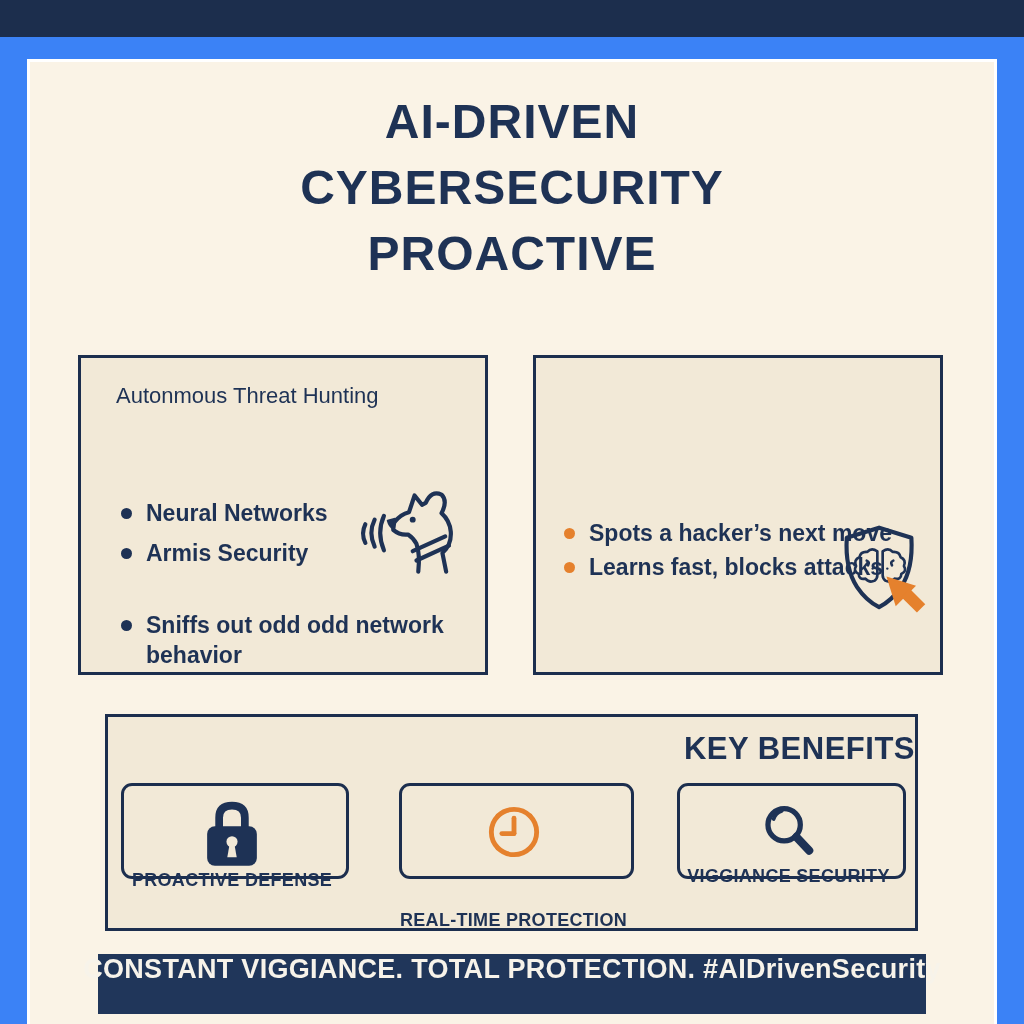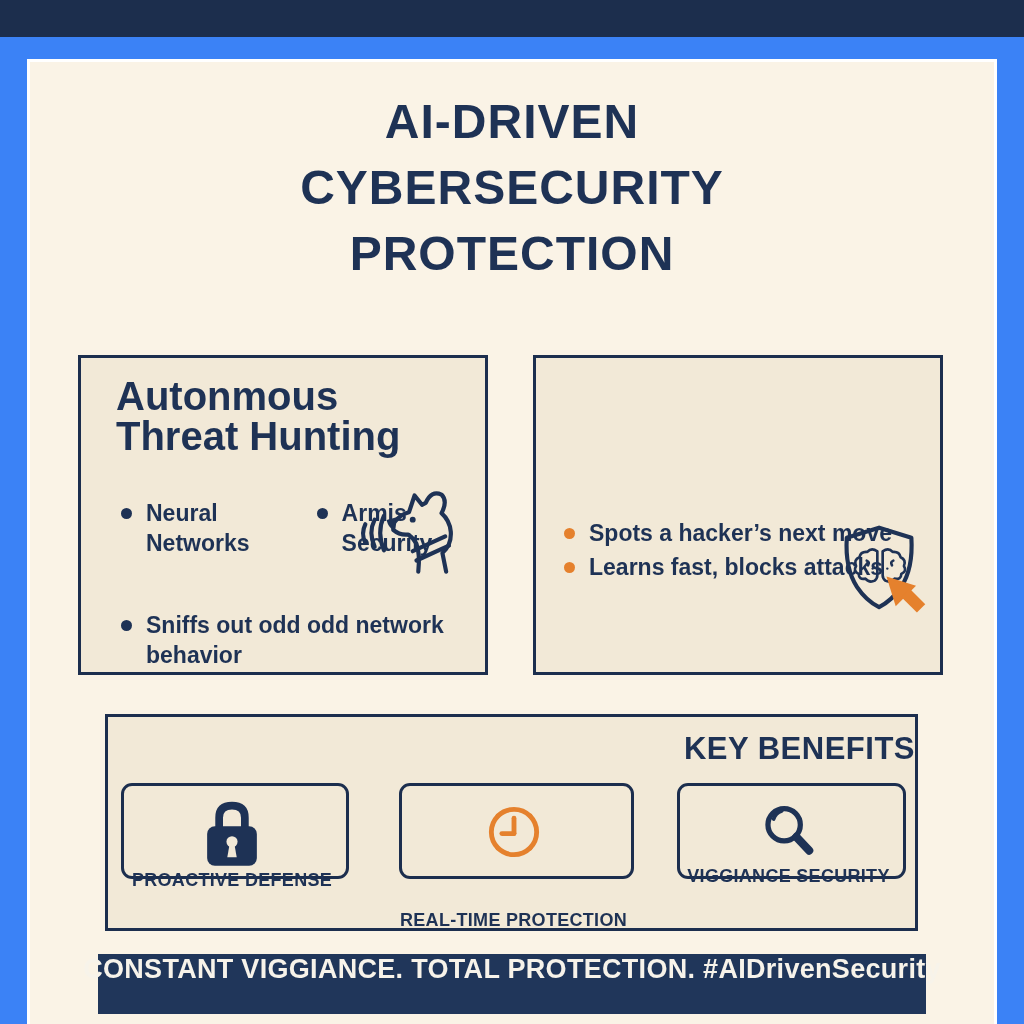--- a/index.html
+++ b/index.html
@@ -39,43 +39,43 @@
     top: 318px; width: 410px; height: 320px;
     background: #f2e9d7;
     border: 3px solid #1c2e4e;
   }
   .card.left  { left: 78px; }
   .card.right { left: 533px; }
   .card-title {
     position: absolute;
     left: 35px; top: 18px; width: 320px;
     color: #1e3255;
-    font-weight: bold;
-    font-size: 40px;
+    font-weight: normal;
+    font-size: 22px;
     line-height: 40px;
   }
   .bullet-row {
     display: flex;
     align-items: flex-start;
     color: #1e3255;
     font-weight: bold;
     font-size: 23px;
     line-height: 30px;
   }
   .bullet-dot {
     width: 11px; height: 11px;
     border-radius: 50%;
     margin: 10px 14px 0 0;
     flex: 0 0 11px;
   }
   .dot-navy   { background: #1e3255; }
   .dot-orange { background: #e5812d; }
   .card.left .bullets-top {
     position: absolute; left: 40px; top: 140px;
-    display: flex; flex-direction: row; gap: 10px;
+    display: flex; flex-direction: column; gap: 10px;
   }
   .card.left .bullets-bottom {
     position: absolute; left: 40px; top: 252px; width: 330px;
   }
   .card.right .bullets {
     position: absolute; left: 28px; top: 160px; width: 330px;
     display: flex; flex-direction: column; gap: 4px;
   }
   .dog-icon-wrap {
     position: absolute; right: 24px; top: 122px;
@@ -141,21 +141,21 @@
 </style>
 </head>
 <body>
 
 <div id="canvas">
   <div class="frame"></div>
 
   <div class="title-block">
     <div>AI-DRIVEN</div>
     <div>CYBERSECURITY</div>
-    <div>PROTECTION</div>
+    <div>PROACTIVE</div>
   </div>
 
   <div class="card left">
     <div class="card-title">Autonmous Threat Hunting</div>
 
     <div class="bullets-top">
       <div class="bullet-row">
         <span class="bullet-dot dot-navy"></span>
         <span>Neural Networks</span>
       </div>

